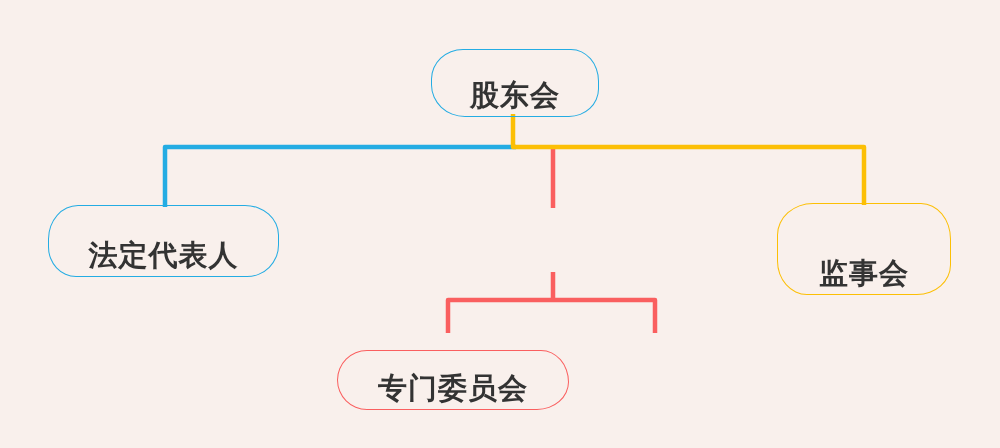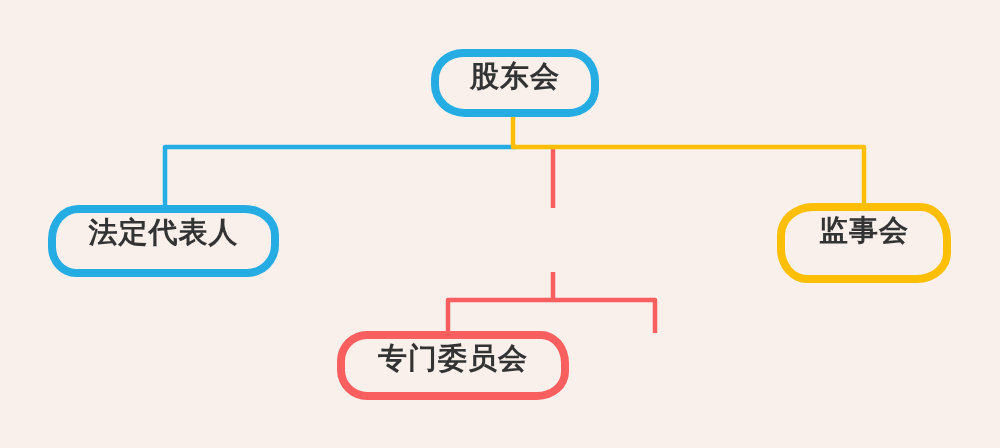--- a/index.html
+++ b/index.html
@@ -16,24 +16,24 @@
   svg.connectors {
     position: absolute;
     left: 0; top: 0;
     width: 1000px; height: 448px;
     pointer-events: none;
   }
   .node {
     position: absolute;
     box-sizing: border-box;
     display: flex;
-    align-items: flex-start;
+    align-items: flex-end;
     justify-content: center;
     background: transparent;
-    border: 8px solid #d946ef;
+    border: 1px solid #d946ef;
     color: #333333;
     font-weight: bold;
     font-size: 29px;
     letter-spacing: 1px;
     cursor: default;
     white-space: nowrap;
   }
   
   .node-shareholders {
     left: 431px; top: 49px; width: 168px; height: 68px;
@@ -44,26 +44,26 @@
     left: 48px; top: 205px; width: 231px; height: 72px;
     border-color: #24ace3;
     border-radius: 30px 34px 32px 28px / 34px 30px 32px 30px;
   }
   .node-board {
     left: 469px; top: 206px; width: 168px; height: 68px;
     border-color: #fa5f5f;
     border-radius: 28px 34px 30px 32px / 32px 28px 34px 30px;
   }
   .node-supervisory {
-    left: 777px; top: 203px; width: 174px; height: 80px;
+    left: 777px; top: 203px; width: 174px; height: 92px;
     border-color: #fcbf05;
     border-radius: 36px 30px 34px 30px / 32px 36px 30px 34px;
   }
   .node-committee {
-    left: 337px; top: 331px; width: 232px; height: 69px;
+    left: 337px; top: 350px; width: 232px; height: 60px;
     border-color: #fa5f5f;
     border-radius: 30px 28px 32px 30px / 30px 32px 28px 30px;
   }
   .node-manager {
     left: 594px; top: 331px; width: 120px; height: 64px;
     border-color: #fa5f5f;
     border-radius: 28px 30px 28px 30px / 30px 28px 30px 28px;
   }
 </style>
 </head>

